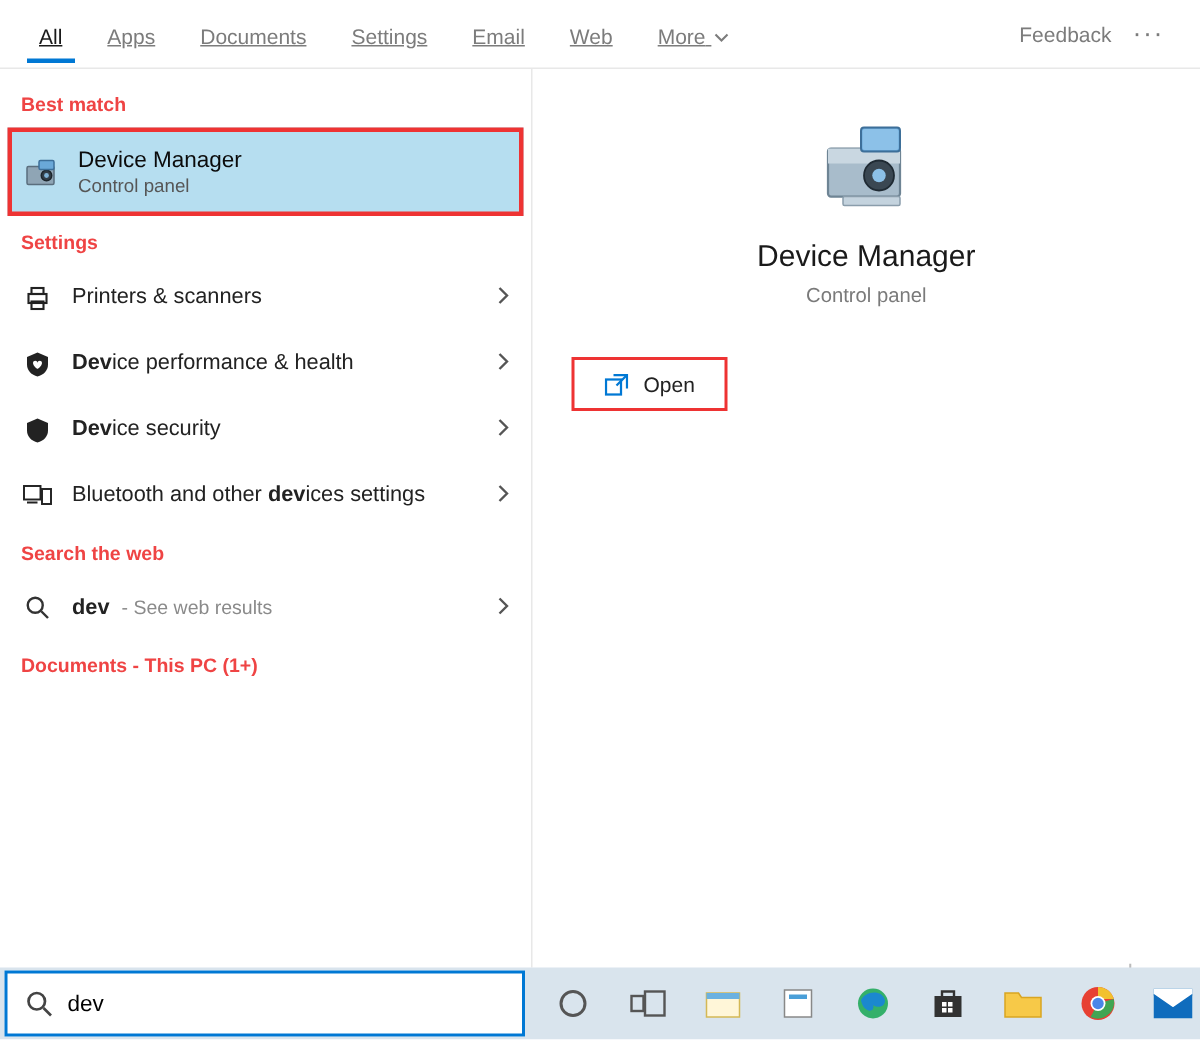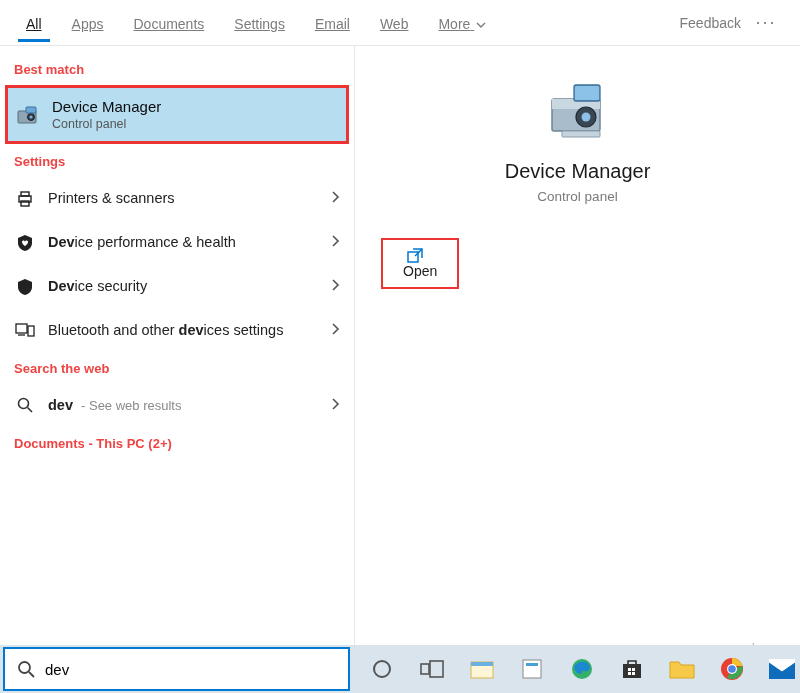--- a/index.html
+++ b/index.html
@@ -27,21 +27,21 @@
   .row { display: flex; align-items: flex-start; padding: 13px 14px; cursor: pointer; }
   .row .rico { width: 22px; display: flex; justify-content: center; }
   .row .rtxt { flex: 1; font-size: 14.5px; color: #222; padding-left: 12px; }
   .row .rtxt b { font-weight: 600; }
   .row .chev { color: #666; }
   .row .hint { color: #8a8a8a; font-size: 13px; margin-left: 4px; }
 
   .preview-ico { width: 80px; height: 70px; display: flex; align-items: center; justify-content: center; }
   .pv-title { font-size: 20px; color: #1a1a1a; margin-top: 14px; }
   .pv-sub { font-size: 13.5px; color: #7a7a7a; margin-top: 6px; }
-  .pv-open { margin-top: 34px; align-self: flex-start; margin-left: 14px; border: 2px solid #e33; padding: 8px 20px; display: flex; align-items: center; cursor: pointer; font-size: 14px; color: #222; flex-direction: column; }
+  .pv-open { margin-top: 34px; align-self: flex-start; margin-left: 14px; border: 2px solid #e33; padding: 8px 20px; display: flex; align-items: center; cursor: pointer; font-size: 14px; color: #222; }
   .pv-open svg { margin-right: 10px; }
 
   .taskbar { position: absolute; left: 0; bottom: 0; width: 800px; height: 48px; background: #d9e4ed; display: flex; align-items: center; }
   .search-box { width: 352px; height: 44px; margin: 2px 0 2px 3px; background: #fff; border: 2.5px solid #0078d4; display: flex; align-items: center; padding: 0 8px 0 12px; }
   .search-box svg { margin-right: 10px; }
   .search-box input { border: none; outline: none; font-size: 15px; flex: 1; }
   .tb-icons { display: flex; align-items: center; gap: 14px; margin-left: 14px; }
   .tb-icon { width: 36px; height: 36px; display: flex; align-items: center; justify-content: center; cursor: pointer; }
 
   .watermark { position: absolute; right: 4px; bottom: 36px; font-size: 15px; color: #bbb; }
@@ -150,21 +150,21 @@
             <circle cx="6.5" cy="6.5" r="5"></circle>
             <line x1="10.5" y1="10.5" x2="15" y2="15"></line>
           </svg>
       </div>
       <div class="rtxt"><b>dev</b> <span class="hint">- See web results</span></div>
       <svg class="chev" width="10" height="14" viewBox="0 0 10 14">
           <path d="M3 2 L8 7 L3 12" fill="none" stroke="#555" stroke-width="1.6"></path>
         </svg>
     </div>
 
-    <div class="section-h">Documents - This PC (2+)</div>
+    <div class="section-h">Documents - This PC (1+)</div>
   </div>
 
   <div class="right">
     <div class="preview-ico">
       <svg width="80" height="64" viewBox="0 0 80 64">
         <rect x="14" y="20" width="48" height="32" rx="2" fill="#a8bccb" stroke="#6e8494" stroke-width="1.5"></rect>
         <rect x="14" y="20" width="48" height="10" fill="#c9d7e1"></rect>
         <circle cx="48" cy="38" r="10" fill="#3a4752" stroke="#1f2a33" stroke-width="1.2"></circle>
         <circle cx="48" cy="38" r="4.5" fill="#8cc1e8"></circle>
         <rect x="36" y="6" width="26" height="16" rx="2" fill="#6aa8d8" stroke="#3d6f99" stroke-width="1.3"></rect>

